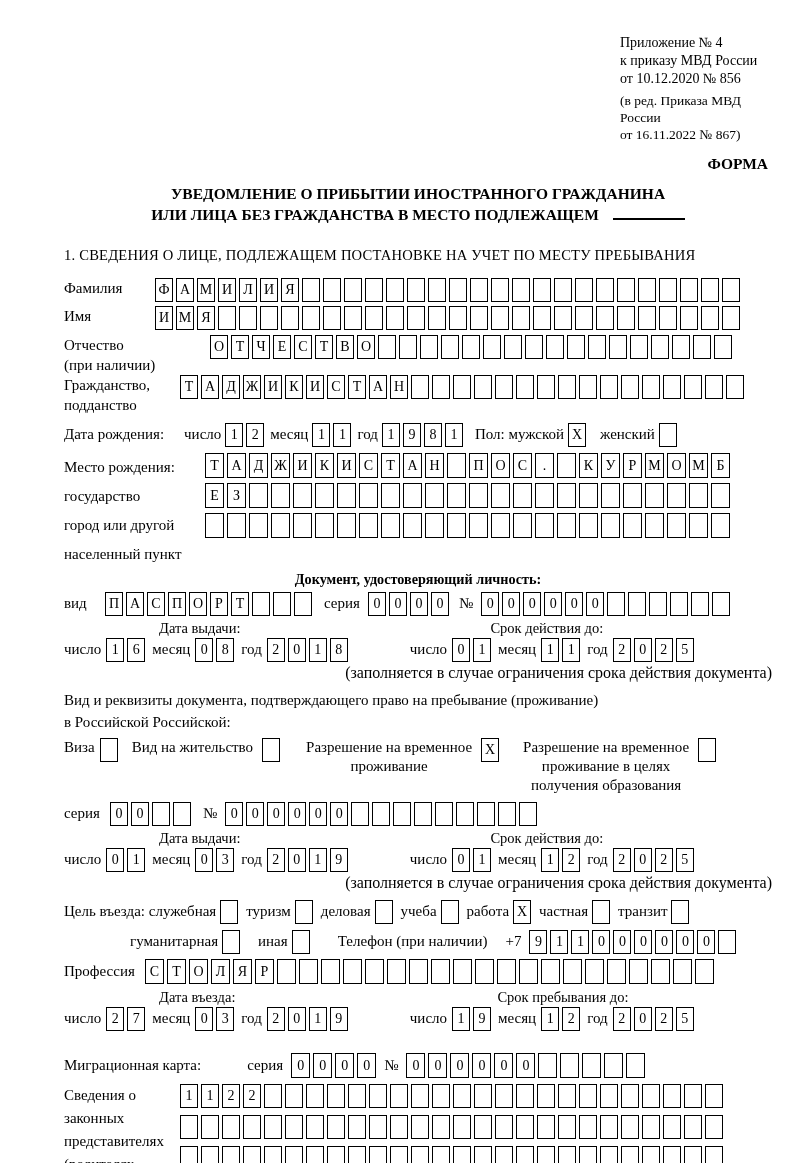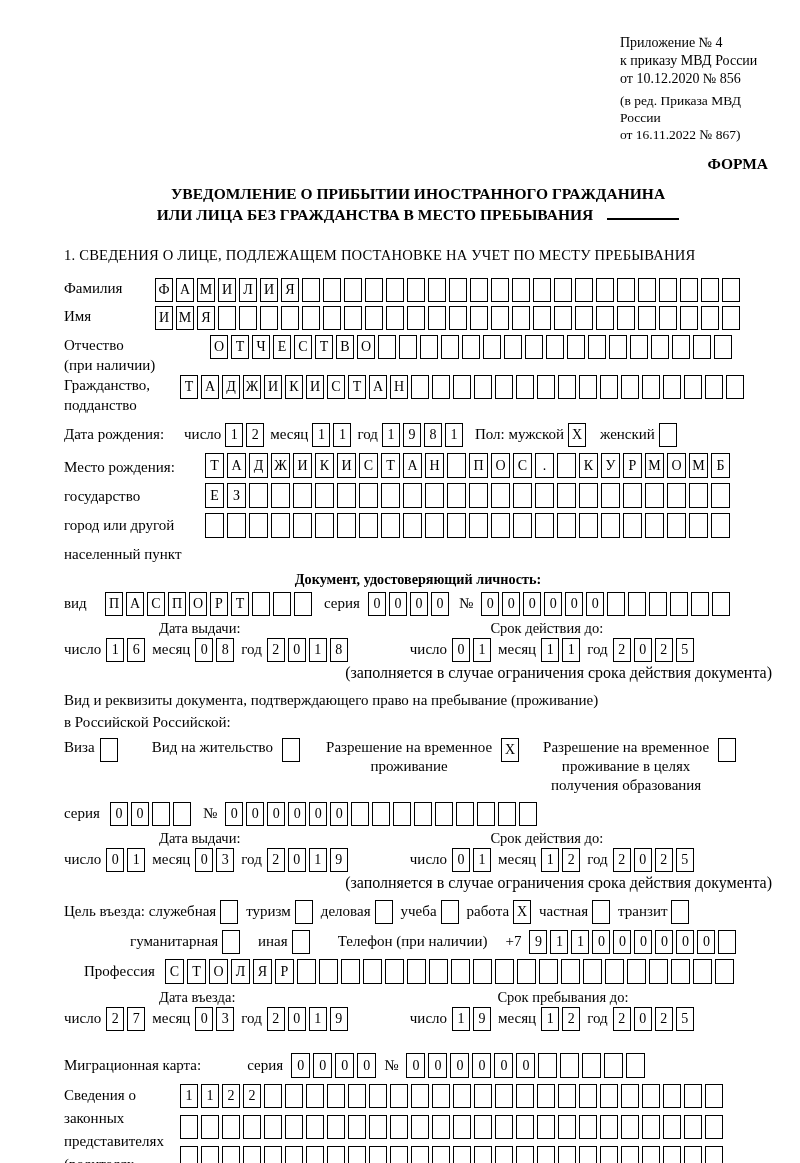--- a/index.html
+++ b/index.html
@@ -15,21 +15,21 @@
   .blank-line{display:inline-block;width:72px;border-bottom:2px solid #000;margin-left:14px;height:14px;}
   .section-heading{margin-top:22px;font-weight:normal;font-size:14.6px;letter-spacing:.2px;}
   .frow{display:flex;align-items:flex-start;}
   .lbl{flex:none;line-height:20px;}
   .lbl2{line-height:20px;}
   .w-surname{width:91px;}
   .w-patr{width:146px;}
   .w-citiz{width:116px;}
   .w-birthplace{width:141px;}
   .w-vid{width:41px;}
-  .w-prof{width:81px;margin-left:20px;}
+  .w-prof{width:81px;}
   .w-reps{width:116px;line-height:21px;}
   .boxes{display:inline-flex;gap:3px;flex:none;}
   .cb{width:16px;height:22px;border:1.5px solid #000;display:inline-flex;align-items:center;
       justify-content:center;font-size:14px;flex:none;background:#fff;}
   .wide .cb{width:17px;height:23px;}
   .mt{margin-top:4px;}
   .inline-lbl{flex:none;padding:0 4px 0 6px;line-height:25px;}
   .date-group{display:flex;align-items:center;}
   .date-group .dlabel{padding-right:5px;line-height:25px;}
   .date-group .boxes{margin-right:7px;}
@@ -56,21 +56,21 @@
     <div class="appendix-note">
       <div>(в ред. Приказа МВД России</div>
       <div>от 16.11.2022 № 867)</div>
     </div>
   </div>
 
   <div class="forma">ФОРМА</div>
 
   <div class="title">
     <div>УВЕДОМЛЕНИЕ О ПРИБЫТИИ ИНОСТРАННОГО ГРАЖДАНИНА</div>
-    <div><span>ИЛИ ЛИЦА БЕЗ ГРАЖДАНСТВА В МЕСТО ПРЕБЫВАНИЯ</span><span class="blank-line"></span></div>
+    <div><span>ИЛИ ЛИЦА БЕЗ ГРАЖДАНСТВА В МЕСТО ПОДЛЕЖАЩЕМ</span><span class="blank-line"></span></div>
   </div>
 
   <div class="section-heading">1. СВЕДЕНИЯ О ЛИЦЕ, ПОДЛЕЖАЩЕМ ПОСТАНОВКЕ НА УЧЕТ ПО МЕСТУ ПРЕБЫВАНИЯ</div>
 
   <div class="frow" style="margin-top:14px">
     <span class="lbl w-surname">Фамилия</span>
     <span class="boxes">
         <span class="cb">Ф</span>
         <span class="cb">А</span>
         <span class="cb">М</span>
@@ -415,21 +415,21 @@
     <div>в Российской Российской:</div>
   </div>
 
   <div class="cbrow">
     <span class="cbitem">
       <span class="txt" style="padding-right:5px">Виза</span>
       <span class="boxes">
           <span class="cb"></span>
         </span>
     </span>
-    <span class="cbitem" style="margin-left:34px">
+    <span class="cbitem" style="margin-left:14px">
       <span class="txt">Вид на жительство</span>
       <span class="boxes">
           <span class="cb"></span>
         </span>
     </span>
     <span class="cbitem" style="margin-left:26px">
       <span class="txt">
         <div>Разрешение на временное</div>
         <div>проживание</div>
       </span>

